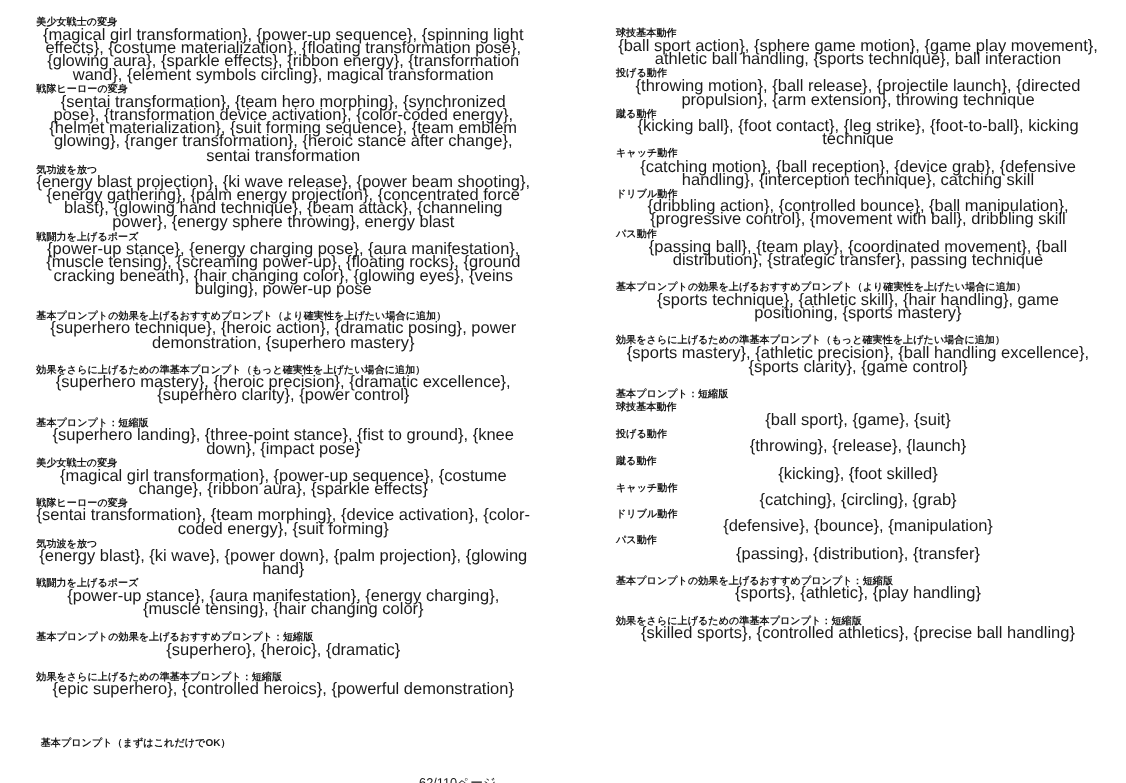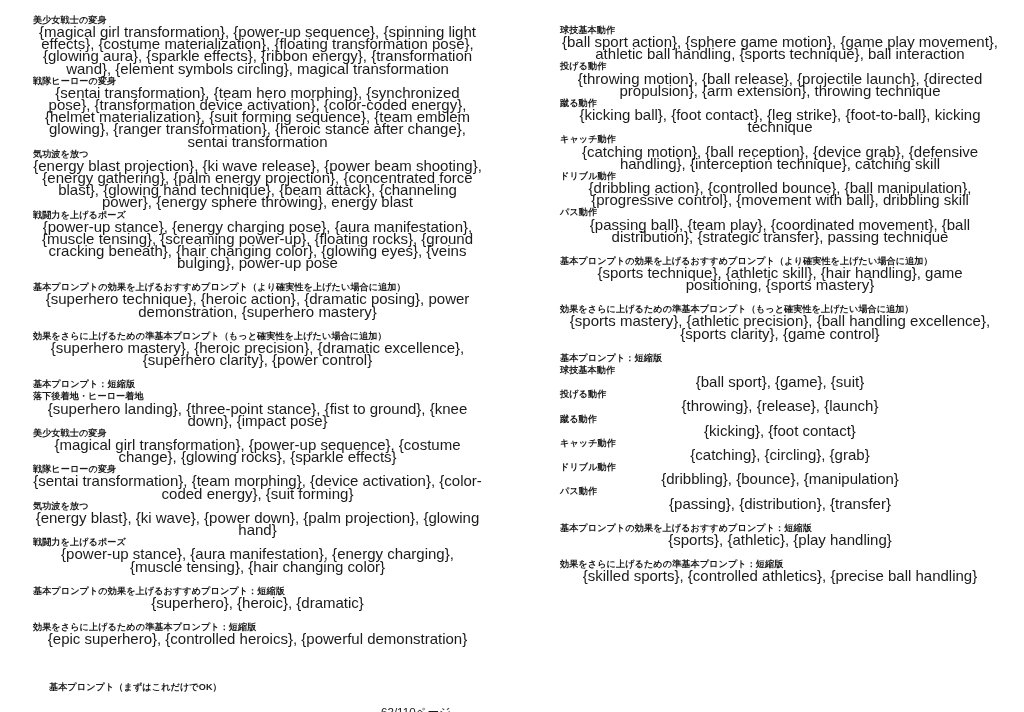--- a/index.html
+++ b/index.html
@@ -58,21 +58,21 @@
     font-size: 16.5px;
     line-height: 23px;
     font-weight: normal;
     margin: 0;
     letter-spacing: 0.1px;
   }
   .chapter-sub {
     font-weight: bold;
     font-size: 9.1px;
     line-height: 12.15px;
-    margin: 16px;
+    margin: 4px;
     letter-spacing: 0.01em;
   }
   .chapter-wrap { margin-top: 36px; }
 
   
   .folio {
     position: absolute;
     font-size: 11.6px;
     line-height: 14px;
     color: #1a1a1a;
@@ -114,26 +114,25 @@
           <div class="gap"></div>
           <div class="group">
             <div class="sec-head">効果をさらに上げるための準基本プロンプト（もっと確実性を上げたい場合に追加）</div>
             <div class="sec-body">{superhero mastery}, {heroic precision}, {dramatic excellence}, {superhero clarity}, {power control}</div>
           </div>
           <div class="gap"></div>
           <div class="group">
             <div class="sec-head">基本プロンプト：短縮版</div>
           </div>
           <div class="group">
-            <div class="sec-head">落下後着地・ヒーロー着地</div>
             <div class="sec-body">{superhero landing}, {three-point stance}, {fist to ground}, {knee down}, {impact pose}</div>
           </div>
           <div class="group">
             <div class="sec-head">美少女戦士の変身</div>
-            <div class="sec-body">{magical girl transformation}, {power-up sequence}, {costume change}, {glowing rocks}, {sparkle effects}</div>
+            <div class="sec-body">{magical girl transformation}, {power-up sequence}, {costume change}, {ribbon aura}, {sparkle effects}</div>
           </div>
           <div class="group">
             <div class="sec-head">戦隊ヒーローの変身</div>
             <div class="sec-body">{sentai transformation}, {team morphing}, {device activation}, {color-coded energy}, {suit forming}</div>
           </div>
           <div class="group">
             <div class="sec-head">気功波を放つ</div>
             <div class="sec-body">{energy blast}, {ki wave}, {power down}, {palm projection}, {glowing hand}</div>
           </div>
           <div class="group">
@@ -203,29 +202,29 @@
           <div class="group">
             <div class="sec-head">球技基本動作</div>
             <div class="sec-body">{ball sport}, {game}, {suit}</div>
           </div>
           <div class="group">
             <div class="sec-head">投げる動作</div>
             <div class="sec-body">{throwing}, {release}, {launch}</div>
           </div>
           <div class="group">
             <div class="sec-head">蹴る動作</div>
-            <div class="sec-body">{kicking}, {foot contact}</div>
+            <div class="sec-body">{kicking}, {foot skilled}</div>
           </div>
           <div class="group">
             <div class="sec-head">キャッチ動作</div>
             <div class="sec-body">{catching}, {circling}, {grab}</div>
           </div>
           <div class="group">
             <div class="sec-head">ドリブル動作</div>
-            <div class="sec-body">{dribbling}, {bounce}, {manipulation}</div>
+            <div class="sec-body">{defensive}, {bounce}, {manipulation}</div>
           </div>
           <div class="group">
             <div class="sec-head">パス動作</div>
             <div class="sec-body">{passing}, {distribution}, {transfer}</div>
           </div>
           <div class="gap"></div>
           <div class="group">
             <div class="sec-head">基本プロンプトの効果を上げるおすすめプロンプト：短縮版</div>
             <div class="sec-body">{sports}, {athletic}, {play handling}</div>
           </div>

